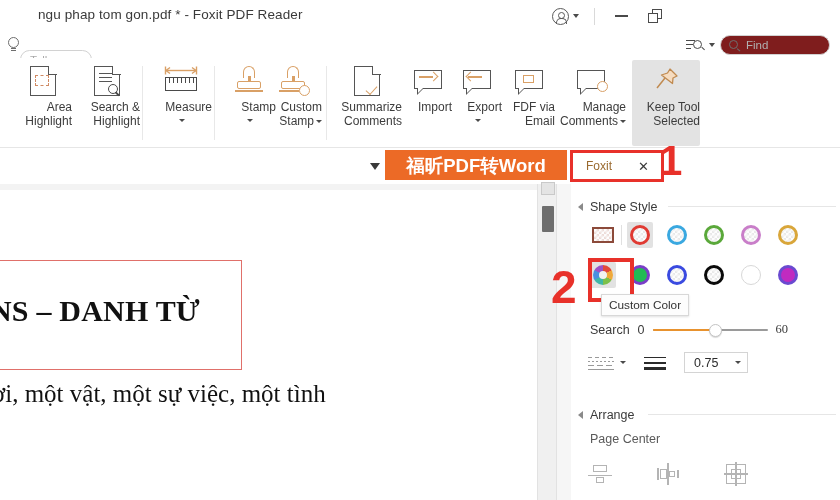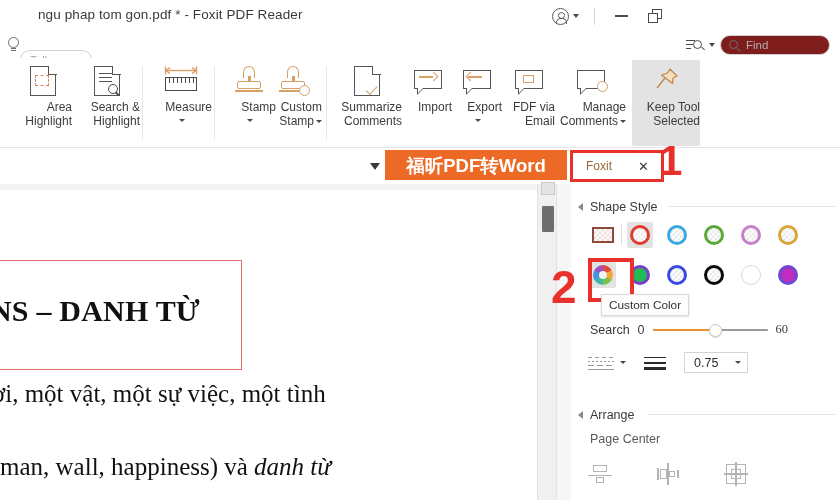--- a/index.html
+++ b/index.html
@@ -499,23 +499,20 @@
     <span class="fmt-x">✕</span>
   </div>
   <div class="redbox1"></div>
   <div class="marker1">1</div>
 
   <div class="docarea">
     <div class="doc-topgap"></div>
     <div class="redrect"></div>
     <div class="dtitle">NS – DANH TỪ</div>
     <div class="dline1">ời, một vật, một sự việc, một tình</div>
-    <div class="dline2">
-      <span>man, wall, happiness) và </span><i>danh từ</i>
-    </div>
   </div>
 
   <div class="scrollcol">
     <div class="sb-upbtn"></div>
     <div class="sb-thumb"></div>
   </div>
 
   <div class="panel">
     <div class="panel-gutter"></div>
   </div>

